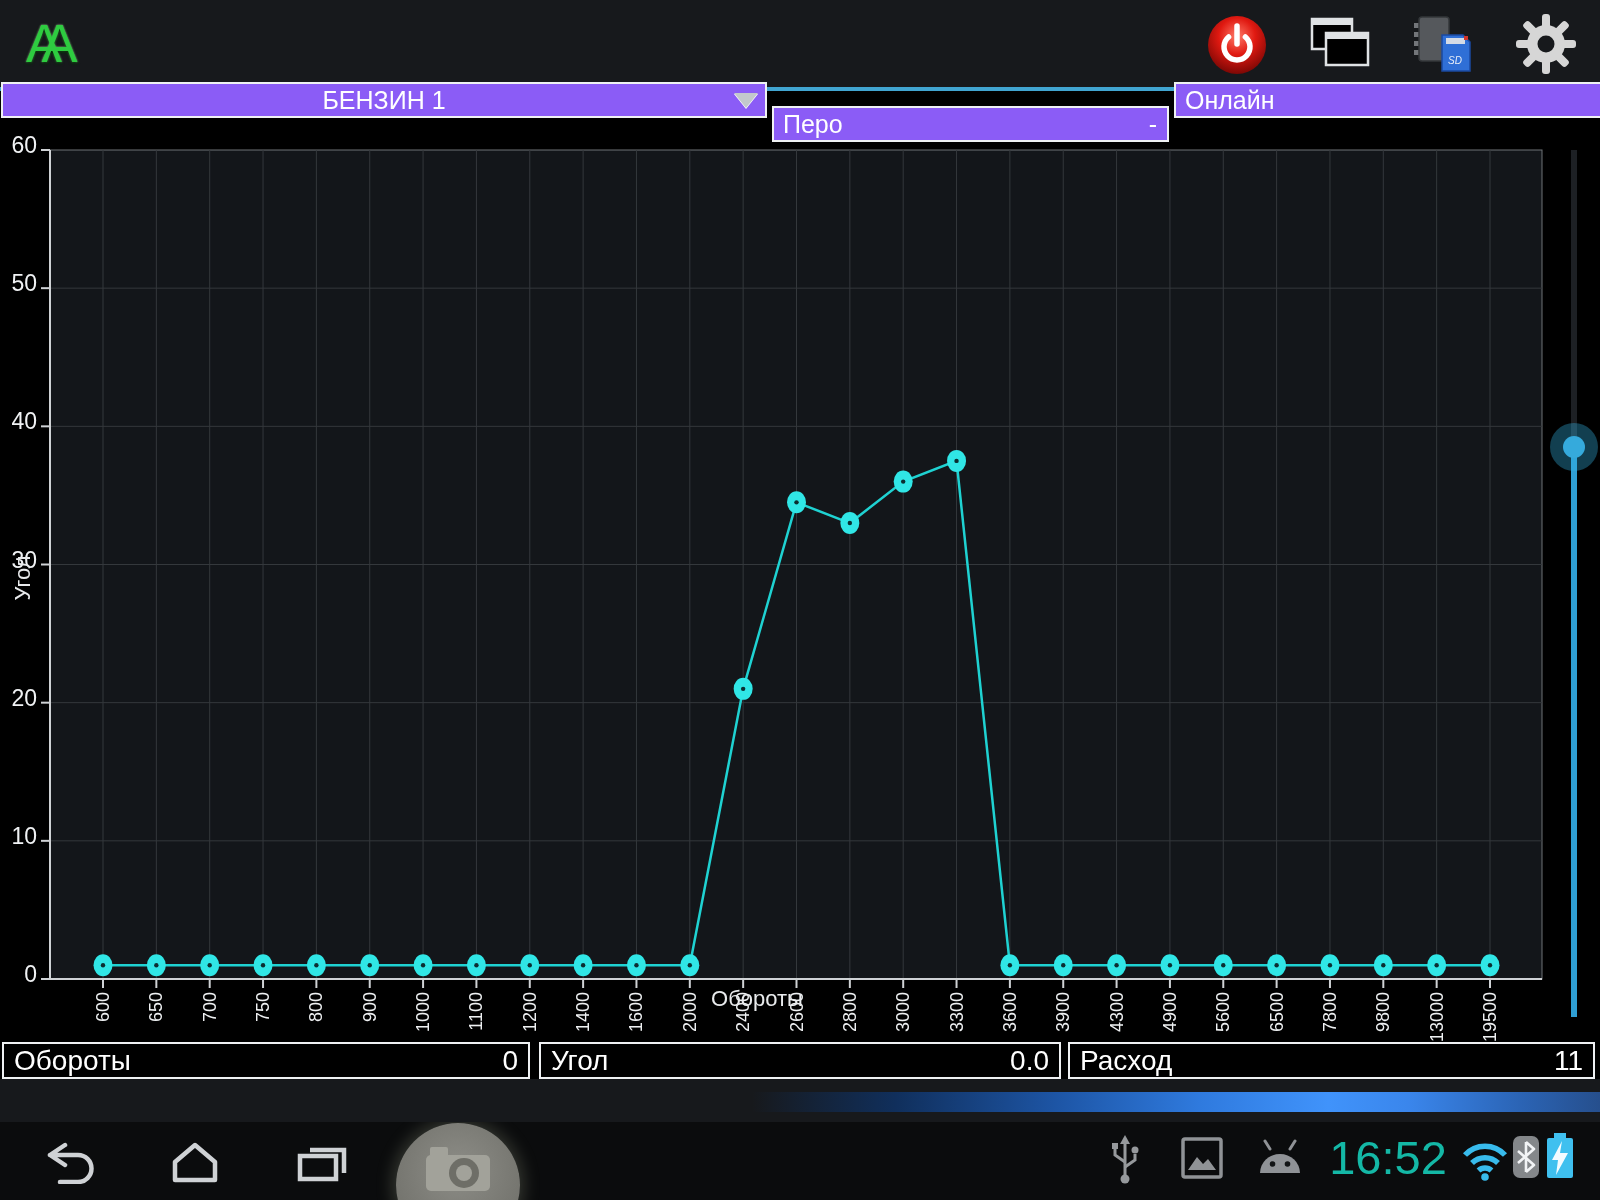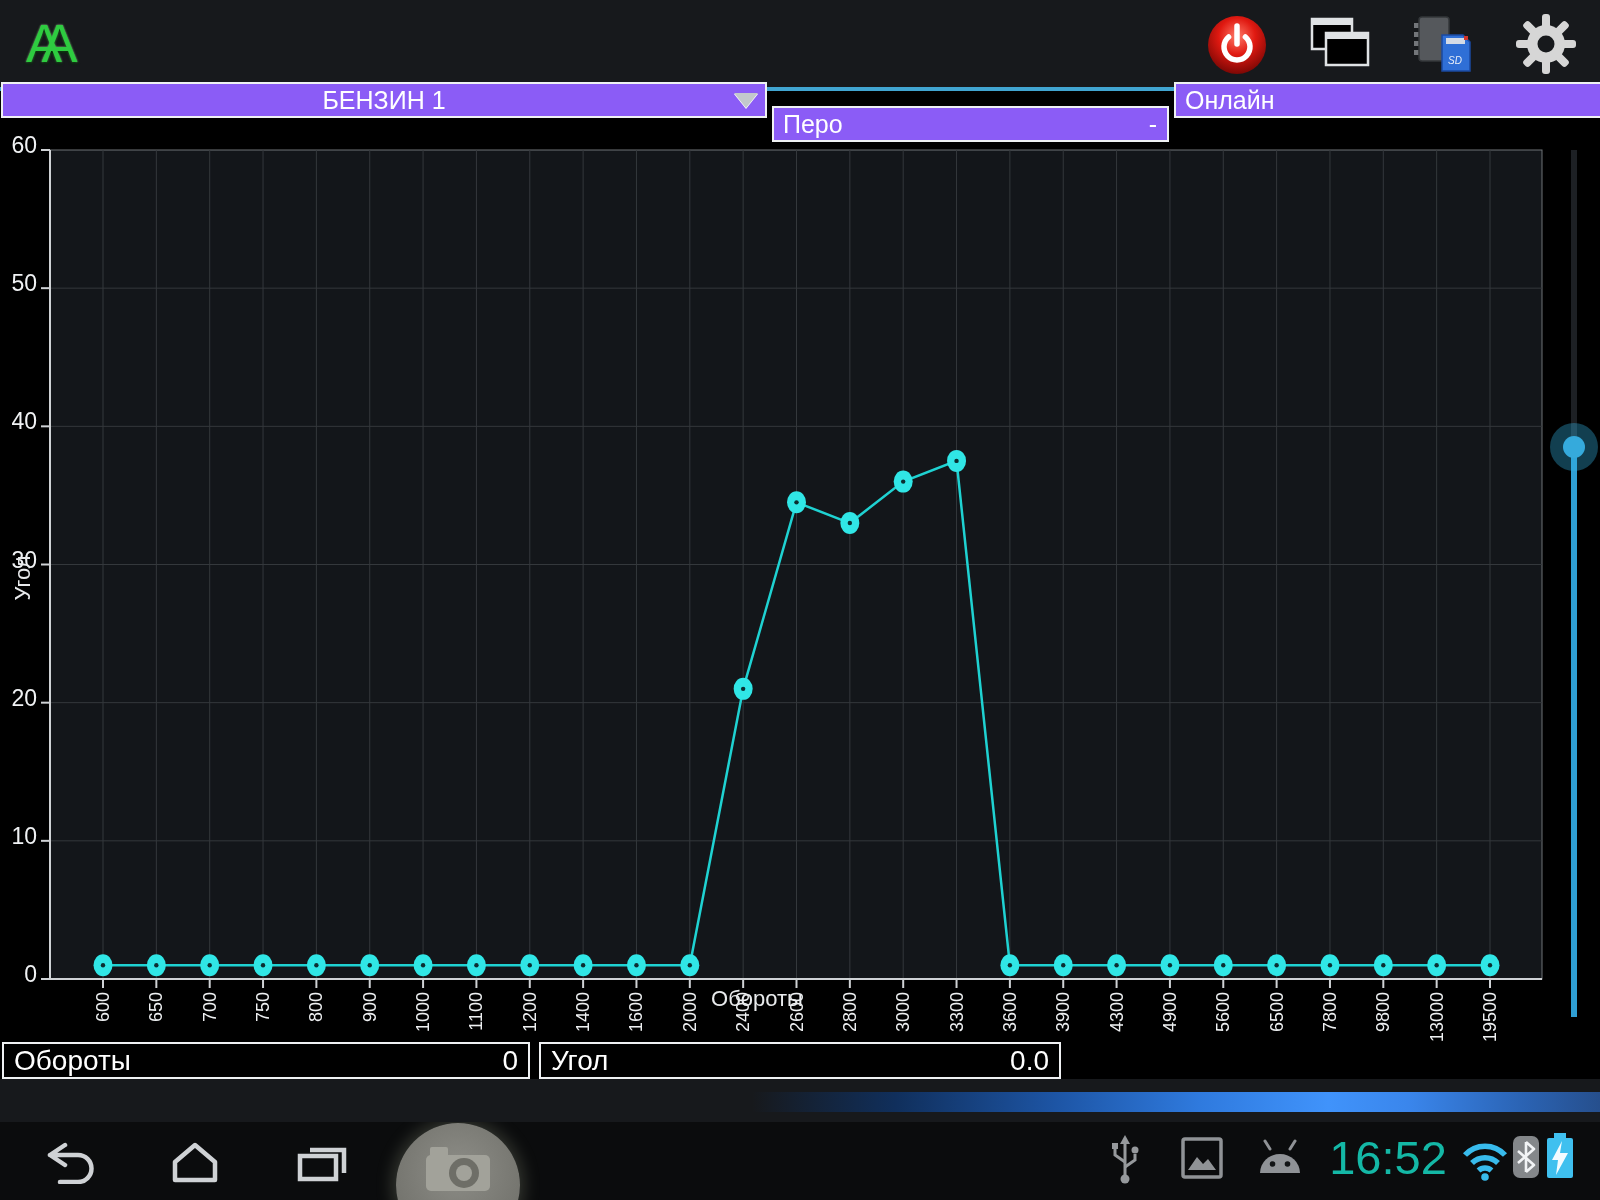--- a/index.html
+++ b/index.html
@@ -322,20 +322,24 @@
   </div>
 
   <div class="stat-box" id="stat-rpm">
     <span class="stat-label">Обороты</span>
     <span class="stat-value">0</span>
   </div>
   <div class="stat-box" id="stat-angle">
     <span class="stat-label">Угол</span>
     <span class="stat-value">0.0</span>
   </div>
+  <div class="stat-box" id="stat-cons">
+    <span class="stat-label">Расход</span>
+    <span class="stat-value">11</span>
+  </div>
 
   <div id="band">
     <div id="blue-glow"></div>
   </div>
 
   <div id="navbar">
     <div class="nav-btn" style="left:34px;">
       <svg width="64" height="44" viewBox="0 0 64 44">
         <path d="M16 15 L31 5 M16 15 L31 25 M16 15 H44 a13.5 13.5 0 0 1 0 27 H26" fill="none" stroke="#cfd2d5" stroke-width="4.5" stroke-linecap="round" stroke-linejoin="round"></path>
       </svg>

